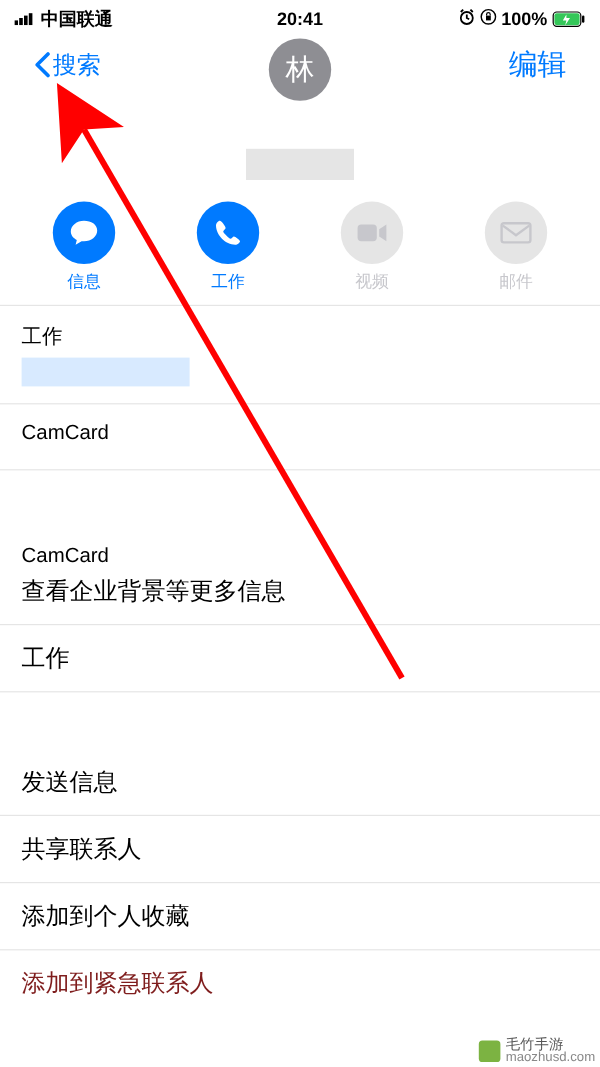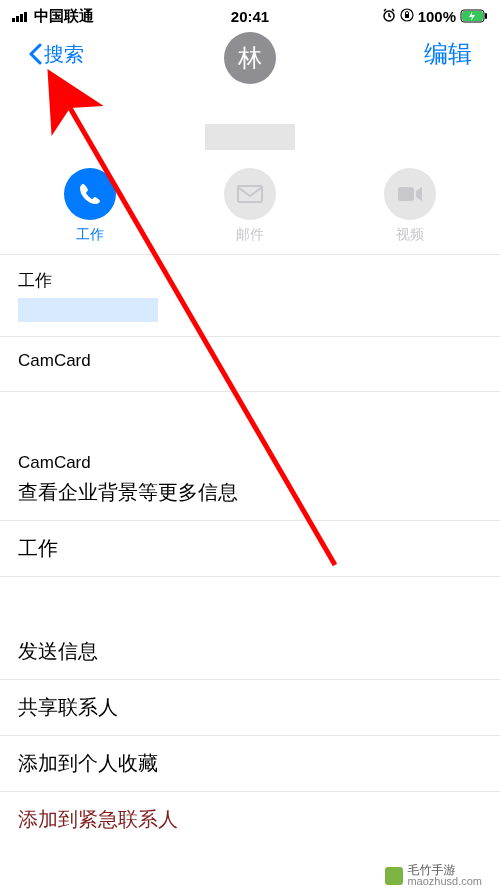--- a/index.html
+++ b/index.html
@@ -105,21 +105,21 @@
       background: #d8eaff;
       margin-top: 4px;
     }
     .link-text { color: #000000; font-size: 20px; }
     .danger-text { color: #7f1d1d; font-size: 20px; }
     .notes-value { font-size: 20px; color: #000; }
     .spacer { height: 48px; border-top: 1px solid #e5e5e5; }
     .watermark {
       position: absolute;
       bottom: 0;
-      right: 14px;
+      right: 0;
       display: flex;
       align-items: center;
       gap: 4px;
       font-size: 12px;
       color: #555;
       background: rgba(255,255,255,0.85);
       padding: 2px 4px;
       justify-content: flex-end;
     }
     .wm-logo {
@@ -188,43 +188,51 @@
   <div class="nav-edit">编辑</div>
 </div>
 
 <div class="avatar">林</div>
 
 <div class="redacted-name"></div>
 
 <div class="action-row">
   <div class="action-btn">
     <div class="action-circle enabled">
+      <svg width="28" height="28" viewBox="0 0 28 28">
+          <path d="M14 4C8 4 3 8 3 13c0 3 2 5.5 5 7l-1 4 5-3c.7.1 1.3.1 2 .1 6 0 11-4 11-9S20 4 14 4z" fill="#fff"></path>
+        </svg>
+    </div>
+    <span class="action-label enabled">信息</span>
+  </div>
+  <div class="action-btn">
+    <div class="action-circle enabled">
       <svg width="26" height="26" viewBox="0 0 26 26">
           <path d="M6 3c-1 0-3 2-3 4 0 8 8 16 16 16 2 0 4-2 4-3 0-1-4-4-5-4s-2 2-3 2-6-5-6-6 2-2 2-3-3-6-5-6z" fill="#fff"></path>
         </svg>
     </div>
     <span class="action-label enabled">工作</span>
+  </div>
+  <div class="action-btn">
+    <div class="action-circle disabled">
+      <svg width="28" height="20" viewBox="0 0 28 20">
+          <rect x="2" y="3" width="16" height="14" rx="3"></rect>
+          <path d="M20 7l6-4v14l-6-4z"></path>
+        </svg>
+    </div>
+    <span class="action-label disabled">视频</span>
   </div>
   <div class="action-btn">
     <div class="action-circle disabled">
       <svg width="28" height="20" viewBox="0 0 28 20">
           <rect x="2" y="2" width="24" height="16" rx="2" fill="none" stroke="#c7c7cc" stroke-width="2"></rect>
           <path d="M3 4l11 8 11-8" fill="none" stroke="#c7c7cc" stroke-width="2"></path>
         </svg>
     </div>
     <span class="action-label disabled">邮件</span>
-  </div>
-  <div class="action-btn">
-    <div class="action-circle disabled">
-      <svg width="28" height="20" viewBox="0 0 28 20">
-          <rect x="2" y="3" width="16" height="14" rx="3"></rect>
-          <path d="M20 7l6-4v14l-6-4z"></path>
-        </svg>
-    </div>
-    <span class="action-label disabled">视频</span>
   </div>
 </div>
 
 <div class="section">
   <div class="section-label">工作</div>
   <div class="redacted-value"></div>
 </div>
 
 <div class="section">
   <div class="section-label">CamCard</div>

